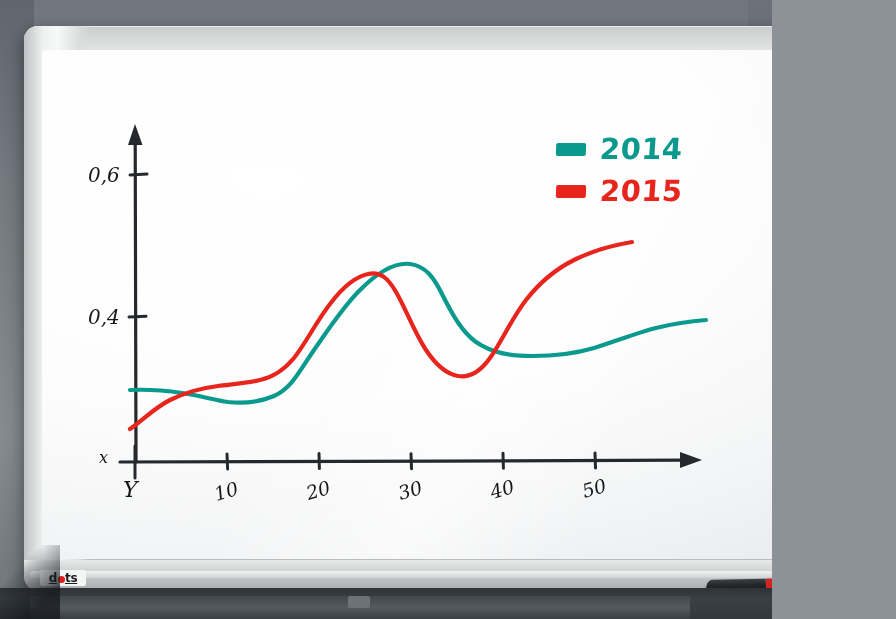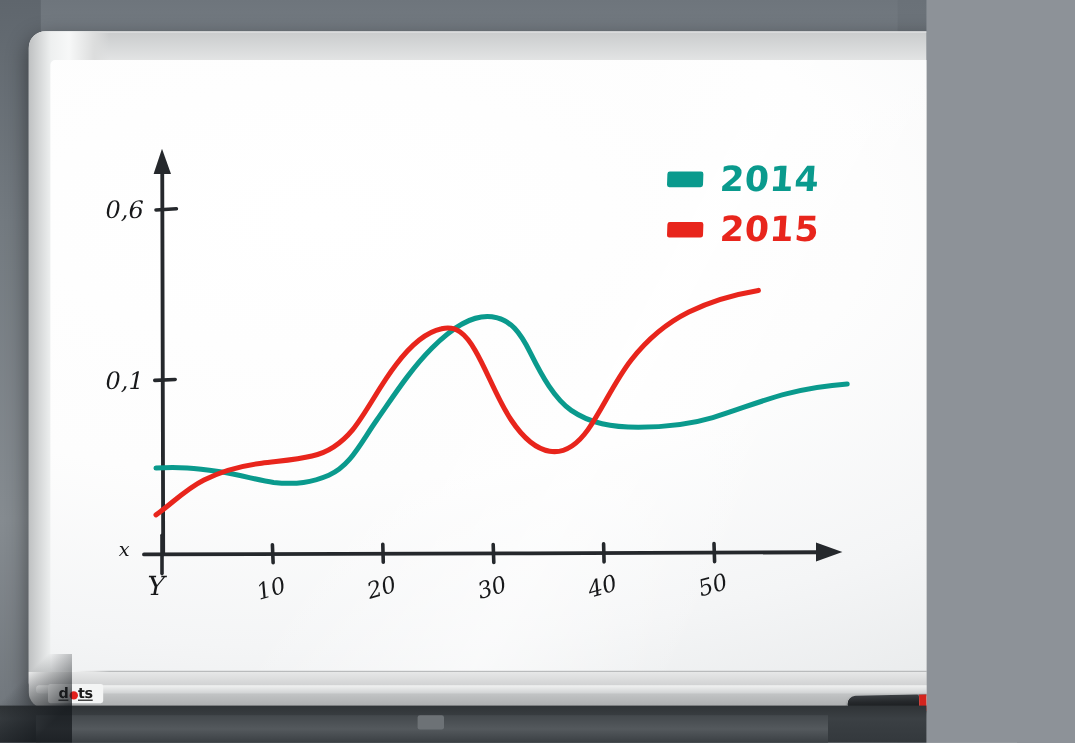--- a/index.html
+++ b/index.html
@@ -252,21 +252,21 @@
                C364,259 372,282 384,300
                C394,315 404,324 416,326
                C428,328 438,322 448,308
                C460,291 470,268 484,250
                C498,232 514,219 532,210
                C552,200 572,195 590,192"></path>
     </svg>
   </div>
 
   <div class="axis-num" style="left:88px;top:163px;">0,6</div>
-  <div class="axis-num" style="left:88px;top:305px;">0,1</div>
+  <div class="axis-num" style="left:88px;top:305px;">0,4</div>
   <div class="axis-num" style="left:99px;top:448px;font-size:16px;">x</div>
   <div class="axis-num" style="left:123px;top:477px;font-size:22px;">Y</div>
 
   <div class="axis-num small" style="left:214px;top:480px;transform:rotate(-16deg);">10</div>
   <div class="axis-num small" style="left:306px;top:479px;transform:rotate(-16deg);">20</div>
   <div class="axis-num small" style="left:398px;top:479px;transform:rotate(-16deg);">30</div>
   <div class="axis-num small" style="left:490px;top:478px;transform:rotate(-16deg);">40</div>
   <div class="axis-num small" style="left:582px;top:477px;transform:rotate(-16deg);">50</div>
 
   <div class="legend">

